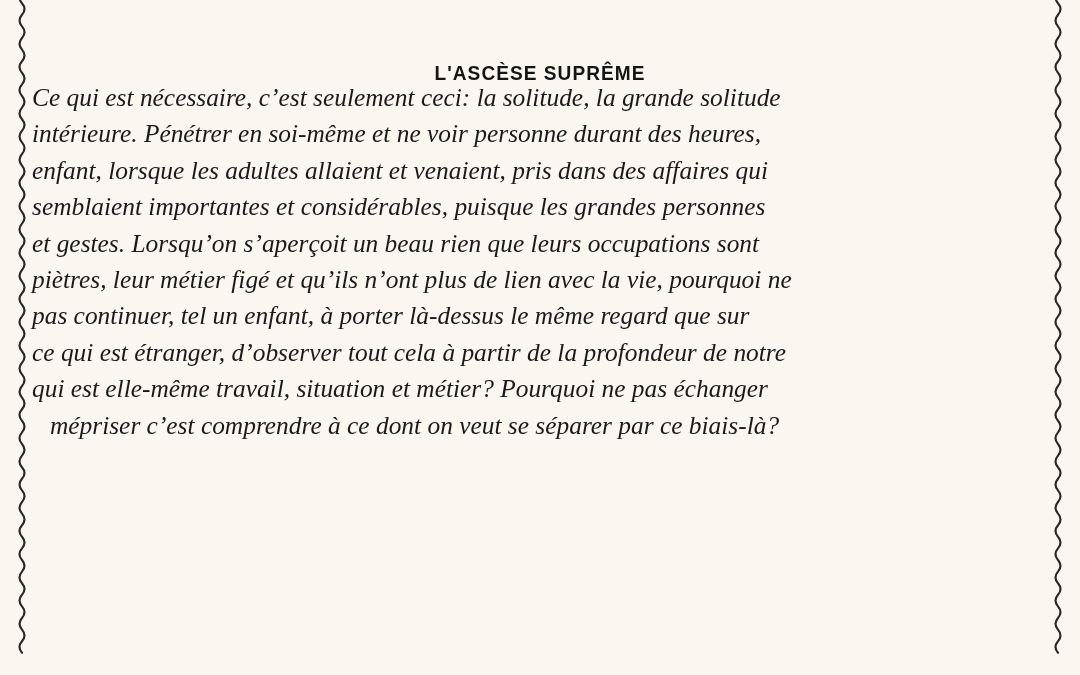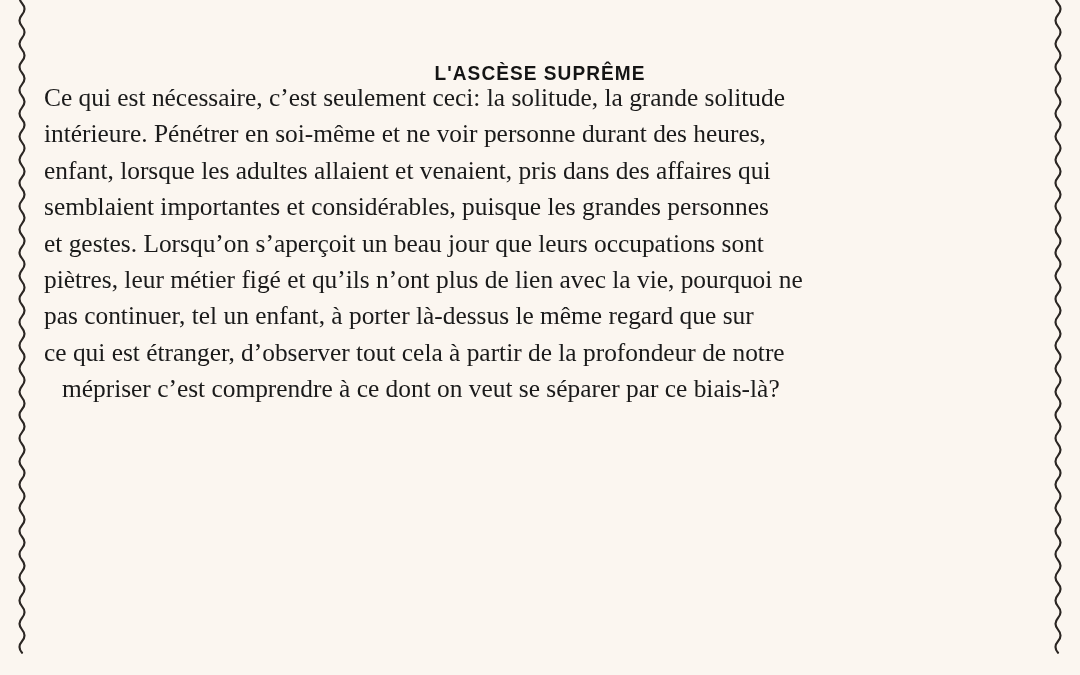--- a/index.html
+++ b/index.html
@@ -69,22 +69,23 @@
     font-size: 20.5px;
     letter-spacing: 0.055em;
     color: #151515;
     transform: scaleX(0.93);
     white-space: nowrap;
   }
 
   .body-block {
     position: absolute;
     top: 79px;
-    left: 16px;
+    left: 4px;
     width: 1016px;
+    font-style: italic;
   }
 
   .body-line {
     color: #1a1a1a;
     font-size: 25.4px;
     line-height: 36.4px;
     height: 36.4px;
     white-space: nowrap;
     letter-spacing: 0;
     display: flex;
@@ -167,23 +168,24 @@
       
     </div>
 
     <h2 class="section-heading">L'ASCÈSE SUPRÊME</h2>
 
     <div class="body-block">
       <div class="body-line ragged first-line" style="letter-spacing: 0px; word-spacing: 0px; text-align: left;">Ce qui est nécessaire, c’est seulement ceci: la solitude, la grande solitude</div>
       <div class="body-line ragged" style="letter-spacing: 0px; word-spacing: 0px; text-align: left;">intérieure. Pénétrer en soi-même et ne voir personne durant des heures,</div>
       <div class="body-line ragged" style="letter-spacing: 0px; word-spacing: 0px; text-align: left;">enfant, lorsque les adultes allaient et venaient, pris dans des affaires qui</div>
       <div class="body-line ragged" style="letter-spacing: 0px; word-spacing: 0px; text-align: left;">semblaient importantes et considérables, puisque les grandes personnes</div>
-      <div class="body-line ragged" style="letter-spacing: 0px; word-spacing: 0px; text-align: left;">et gestes. Lorsqu’on s’aperçoit un beau jour que leurs occupations sont</div>
+      <div class="body-line ragged" style="letter-spacing: 0px; word-spacing: 0px; text-align: left;">et gestes. Lorsqu’on s’aperçoit un beau rien que leurs occupations sont</div>
       <div class="body-line ragged" style="letter-spacing: 0px; word-spacing: 0px; text-align: left;">piètres, leur métier figé et qu’ils n’ont plus de lien avec la vie, pourquoi ne</div>
       <div class="body-line ragged" style="letter-spacing: 0px; word-spacing: 0px; text-align: left;">pas continuer, tel un enfant, à porter là-dessus le même regard que sur</div>
       <div class="body-line ragged" style="letter-spacing: 0px; word-spacing: 0px; text-align: left;">ce qui est étranger, d’observer tout cela à partir de la profondeur de notre</div>
+      <div class="body-line ragged" style="letter-spacing: 0px; word-spacing: 0px; text-align: left;">qui est elle-même travail, situation et métier? Pourquoi ne pas échanger</div>
       <div class="body-line ragged last-line" style="letter-spacing: 0px; word-spacing: 0px; transform-origin: left center; text-align: left; padding-left: 18px;">mépriser c’est comprendre à ce dont on veut se séparer par ce biais-là?</div>
     </div>
 
     <div class="crop-bottom-remnant">Ainsi devrait-il en aller en ce moment pour vous:</div>
 
   </div>
 </div>
 
 </body></html>

